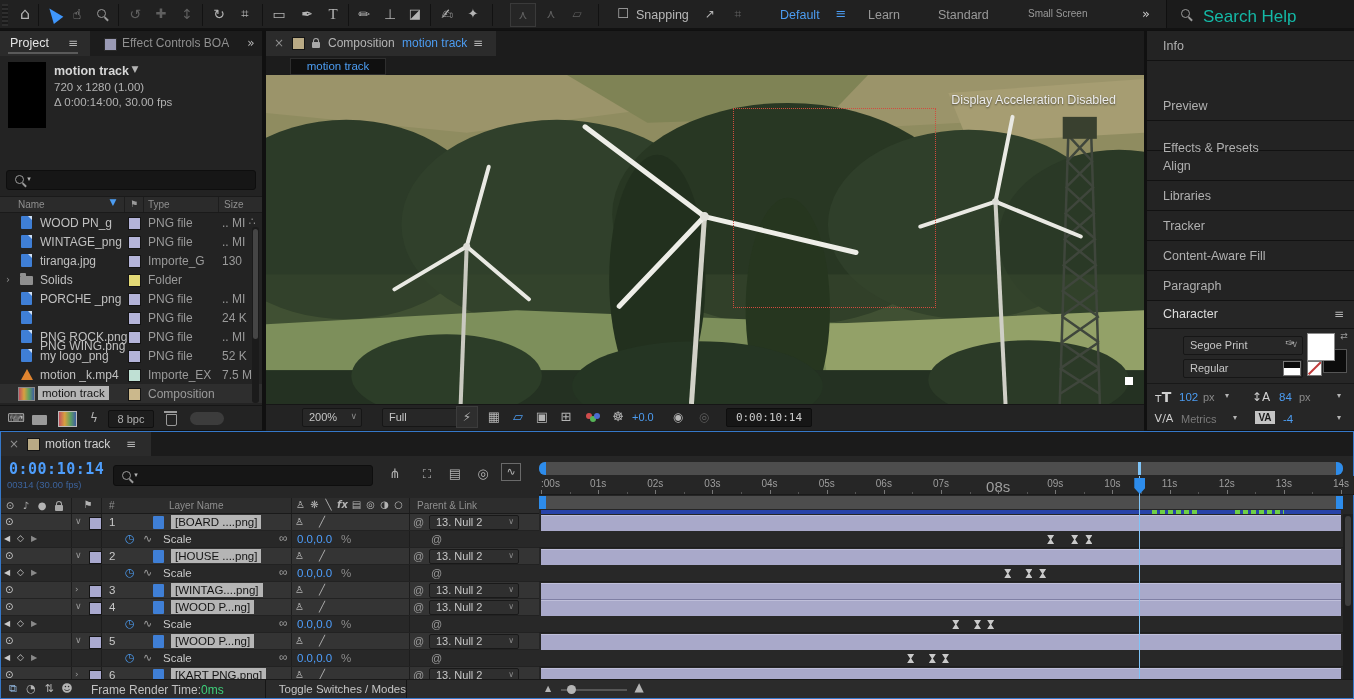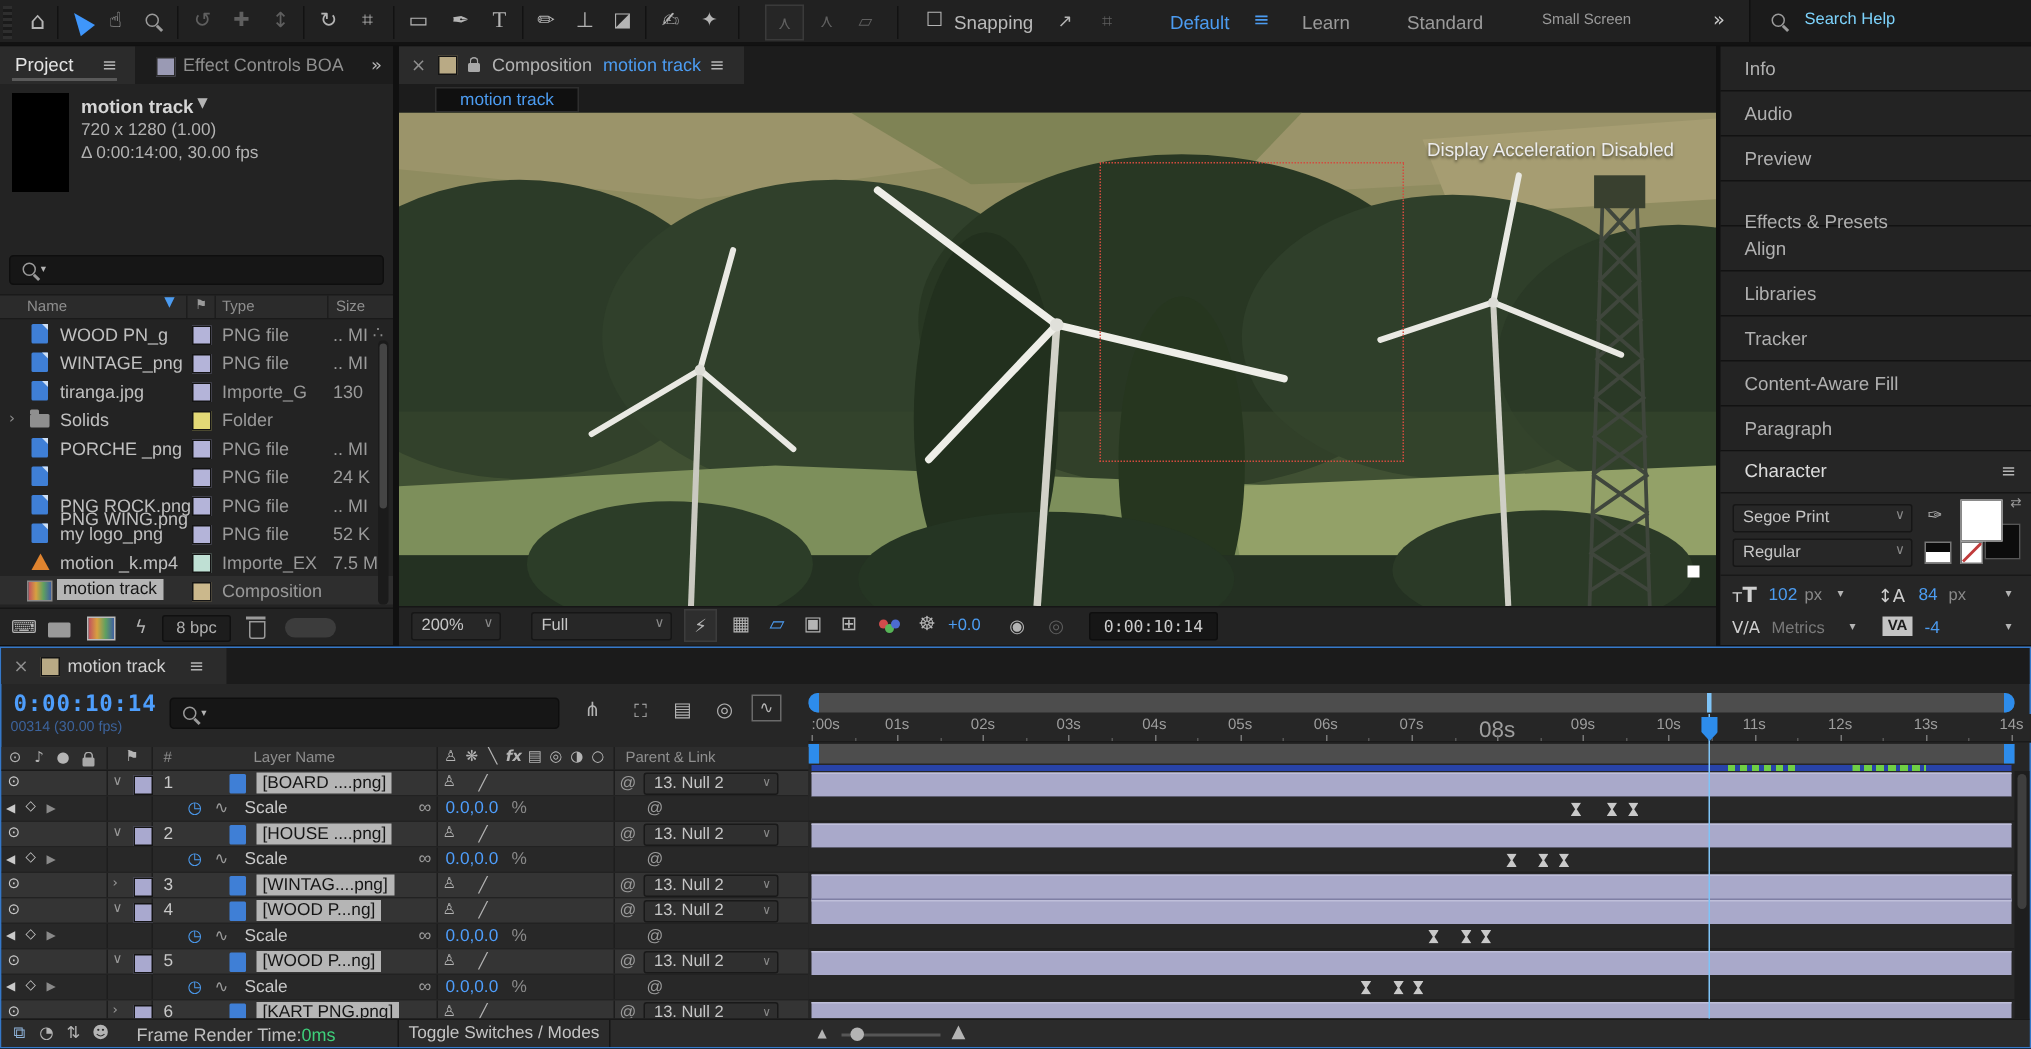--- a/index.html
+++ b/index.html
@@ -6,21 +6,21 @@
   body{width:1354px;height:699px;overflow:hidden;font-family:"Liberation Sans",sans-serif;
        -webkit-font-smoothing:antialiased;color:#b9b9b9;position:relative;font-size:12px;}
   .abs{position:absolute;}
   .panel{position:absolute;background:#232323;}
   .icn{position:absolute;font-family:"DejaVu Sans",sans-serif;color:#b4b4b4;text-align:center;}
   .dim{color:#5f5f5f;}
   .blue{color:#4c9cf1;}
   .sep{position:absolute;width:1px;background:#121212;}
   .tabstrip{position:absolute;left:0;top:0;right:0;height:25px;background:#1c1c1c;}
   .tab-active{position:absolute;top:0;height:25px;background:#2b2b2b;}
-  .ddown{position:absolute;background:#272727;border:1px solid #161616;border-radius:2px;color:#c6c6c6;}
+  .ddown{position:absolute;background:#272727;border:1px solid #161616;border-radius:2px;color:#c6c6c6;margin-left:28px;}
   .ddown .v{position:absolute;right:4px;top:2px;color:#8a8a8a;font-size:9px;font-family:"DejaVu Sans",sans-serif;}
   .searchbox{position:absolute;background:#161616;border:1px solid #0e0e0e;border-radius:3px;}
   .mag{position:absolute;width:7px;height:7px;border:1.5px solid #9a9a9a;border-radius:50%;}
   .mag::after{content:"";position:absolute;width:5px;height:1.5px;background:#9a9a9a;transform:rotate(45deg);right:-4px;bottom:-2px;}
   .lockicn{position:absolute;width:8px;height:6px;background:#a8a8a8;border-radius:1px;}
   .lockicn::before{content:"";position:absolute;left:1px;top:-4px;width:4px;height:4px;border:1.5px solid #a8a8a8;border-bottom:none;border-radius:3px 3px 0 0;}
   .doc{position:absolute;width:11px;height:13px;background:#3f7fd6;border-radius:1px;}
   .doc::before{content:"";position:absolute;right:0;top:0;border-left:4px solid transparent;border-top:4px solid #cfe0f5;}
   .sw{position:absolute;width:11px;height:11px;border:1px solid #141414;}
   .cursorarrow{position:absolute;width:0;height:0;border-left:6px solid transparent;border-right:6px solid transparent;border-bottom:15px solid #3f96fb;transform:rotate(-38deg);}
@@ -72,21 +72,21 @@
   <span class="icn" style="left:700px;top:0;width:20px;line-height:28px;font-size:12px;">↗</span>
   <span class="icn dim" style="left:728px;top:0;width:20px;line-height:28px;font-size:12px;">⌗</span>
   <span class="abs blue" style="left:780px;top:8px;font-size:12.5px;">Default</span>
   <span class="icn blue" style="left:832px;top:0;width:18px;line-height:28px;font-size:13px;color:#4c9cf1;">≡</span>
   <span class="abs" style="left:868px;top:8px;color:#9a9a9a;font-size:12.5px;">Learn</span>
   <span class="abs" style="left:938px;top:8px;color:#9a9a9a;font-size:12.5px;">Standard</span>
   <span class="abs" style="left:1028px;top:8px;color:#9a9a9a;font-size:10px;">Small Screen</span>
   <span class="icn" style="left:1136px;top:0;width:20px;line-height:28px;font-size:13px;color:#c9c9c9;">»</span>
   <div class="abs" style="left:1166px;top:0;width:188px;height:28px;background:#1b1b1b;border-left:1px solid #101010;">
     <span class="mag" style="left:14px;top:9px;"></span>
-    <span class="abs" style="left:36px;top:7px;color:#7dd3fc;font-size:11px;">Search Help</span>
+    <span class="abs" style="left:36px;top:7px;color:#14b8a6;font-size:17px;">Search Help</span>
   </div>
 </div>
 
 <div class="panel" style="left:0;top:31px;width:262px;height:399px;">
   <div class="tabstrip">
     <div class="tab-active" style="left:0;width:90px;">
       <span class="abs" style="left:10px;top:5px;color:#e4e4e4;font-size:12.5px;">Project</span>
       <span class="icn" style="left:64px;top:0;width:18px;line-height:24px;font-size:12px;">≡</span>
       <div class="abs" style="left:8px;top:21px;width:70px;height:2px;background:#5a5a5a;"></div>
     </div>
@@ -310,23 +310,20 @@
     <span class="icn dim" style="left:428px;top:0;width:20px;line-height:24px;font-size:12px;">◎</span>
     <span class="abs" style="left:460px;top:3px;width:84px;height:17px;background:#161616;border:1px solid #0e0e0e;border-radius:2px;text-align:center;">
       <span style="font-family:'DejaVu Sans Mono',monospace;font-size:11px;color:#cccccc;line-height:17px;">0:00:10:14</span>
     </span>
   </div>
 </div>
 
 <div class="panel" style="left:1147px;top:31px;width:207px;height:399px;background:#232323;">
   <div class="abs" style="left:0;top:0;width:207px;height:30px;border-bottom:1px solid #121212;box-sizing:border-box;">
       <span style="position:absolute;left:16px;top:8px;color:#b0b0b0;font-size:12.5px;">Info</span>
-    </div>
-  <div class="abs" style="left:0;top:30px;width:207px;height:30px;border-bottom:1px solid #121212;box-sizing:border-box;">
-      <span style="position:absolute;left:16px;top:8px;color:#b0b0b0;font-size:12.5px;">Audio</span>
     </div>
   <div class="abs" style="left:0;top:60px;width:207px;height:30px;border-bottom:1px solid #121212;box-sizing:border-box;">
       <span style="position:absolute;left:16px;top:8px;color:#b0b0b0;font-size:12.5px;">Preview</span>
     </div>
   <div class="abs" style="left:0;top:90px;width:207px;height:30px;border-bottom:1px solid #121212;box-sizing:border-box;">
       <span style="position:absolute;left:16px;top:20px;color:#b0b0b0;font-size:12.5px;">Effects &amp; Presets</span>
     </div>
   <div class="abs" style="left:0;top:120px;width:207px;height:30px;border-bottom:1px solid #121212;box-sizing:border-box;">
       <span style="position:absolute;left:16px;top:8px;color:#b0b0b0;font-size:12.5px;">Align</span>
     </div>
@@ -698,21 +695,21 @@
     <div class="abs" style="left:2px;top:2px;width:6px;height:90px;background:#3e3e3e;border-radius:3px;"></div>
   </div>
 
   <div class="abs" style="left:0;top:247px;width:1352px;height:19px;background:#2b2b2b;border-top:1px solid #191919;box-sizing:border-box;">
     <span class="icn" style="left:4px;top:-3px;width:16px;line-height:24px;font-size:11px;color:#8fb3d9;">⧉</span>
     <span class="icn" style="left:22px;top:-3px;width:16px;line-height:24px;font-size:11px;">◔</span>
     <span class="icn" style="left:40px;top:-3px;width:16px;line-height:24px;font-size:11px;">⇅</span>
     <span class="icn" style="left:58px;top:-3px;width:16px;line-height:24px;font-size:11px;">☻</span>
     <span class="abs" style="left:90px;top:3px;color:#c0c0c0;font-size:12px;">Frame Render Time:</span>
     <span class="abs" style="left:200px;top:3px;color:#3ecf7a;font-size:12px;">0ms</span>
-    <span class="abs" style="left:264px;top:0;width:140px;height:18px;border-left:1px solid #161616;border-right:1px solid #161616;text-align:center;">
+    <span class="abs" style="left:264px;top:0;width:140px;height:18px;border-left:1px solid #161616;border-right:1px solid #161616;text-align:right;">
       <span style="font-size:11.5px;color:#c4c4c4;line-height:18px;">Toggle Switches / Modes</span>
     </span>
     <span class="icn" style="left:540px;top:-3px;width:14px;line-height:24px;font-size:8px;">▲</span>
     <span class="abs" style="left:560px;top:9px;width:66px;height:2px;background:#565656;">
       <i style="position:absolute;left:6px;top:-4px;width:9px;height:9px;border-radius:50%;background:#b4b4b4;"></i>
     </span>
     <span class="icn" style="left:630px;top:-5px;width:16px;line-height:24px;font-size:12px;">▲</span>
   </div>
 <div style="position: absolute; top: 44px; height: 203px; width: 1px; background: rgb(127, 196, 248); z-index: 5; left: 1138.29px;"></div>
     <div style="position: absolute; top: 46px; width: 11px; height: 16px; background: rgb(45, 140, 235); z-index: 6; clip-path: polygon(0px 0px, 100% 0px, 100% 62%, 50% 100%, 0px 62%); left: 1133.29px;"></div>

